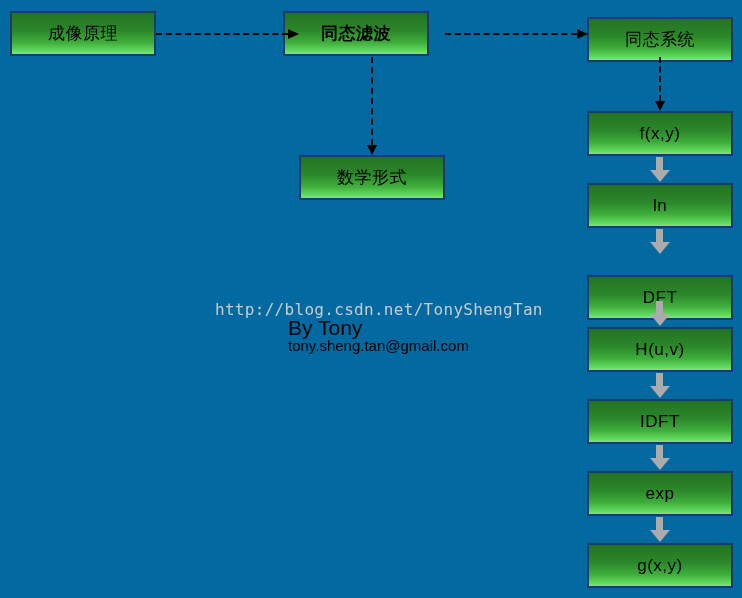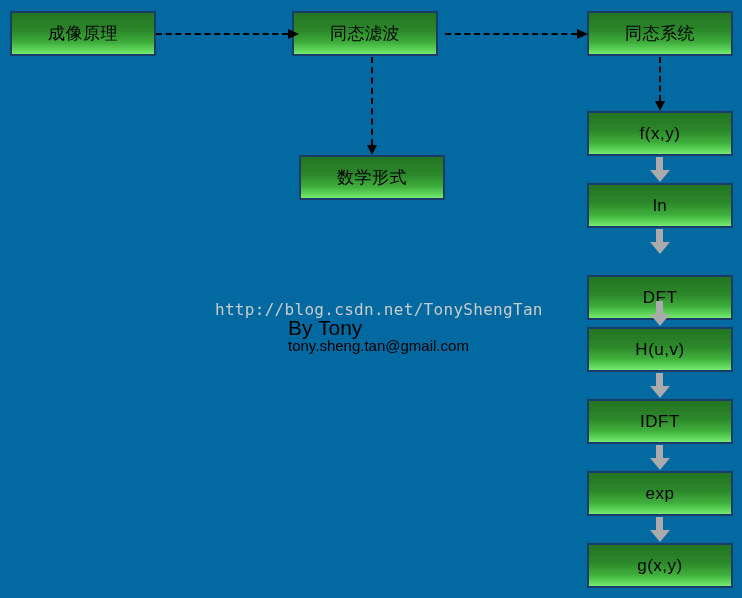--- a/index.html
+++ b/index.html
@@ -9,22 +9,22 @@
   }
   
   .node{
     position:absolute;width:146px;height:45px;box-sizing:border-box;
     border:2px solid #1b3c66;
     background:linear-gradient(to bottom,#247423 0%,#2b8629 42%,#3fae3c 72%,#62d95e 92%,#77e973 100%);
     display:flex;align-items:center;justify-content:center;
     font-size:17px;color:#000;letter-spacing:0.5px;
   }
   .n-imaging{left:10px;top:11px;}
-  .n-filter{left:292px;top:11px;}
-  .n-system{left:587px;top:11px;}
+  .n-filter{left:283px;top:11px;font-weight:bold;}
+  .n-system{left:587px;top:17px;}
   .n-math{left:299px;top:155px;}
   .n-fxy{left:587px;top:111px;text-align:center;}
   .n-ln{left:587px;top:183px;}
   .n-dft{left:587px;top:255px;margin-top:20px;}
   .n-huv{left:587px;top:327px;}
   .n-idft{left:587px;top:399px;}
   .n-exp{left:587px;top:471px;}
   .n-gxy{left:587px;top:543px;}
   
   .hline{position:absolute;height:0;border-top:2px dashed #000;}

